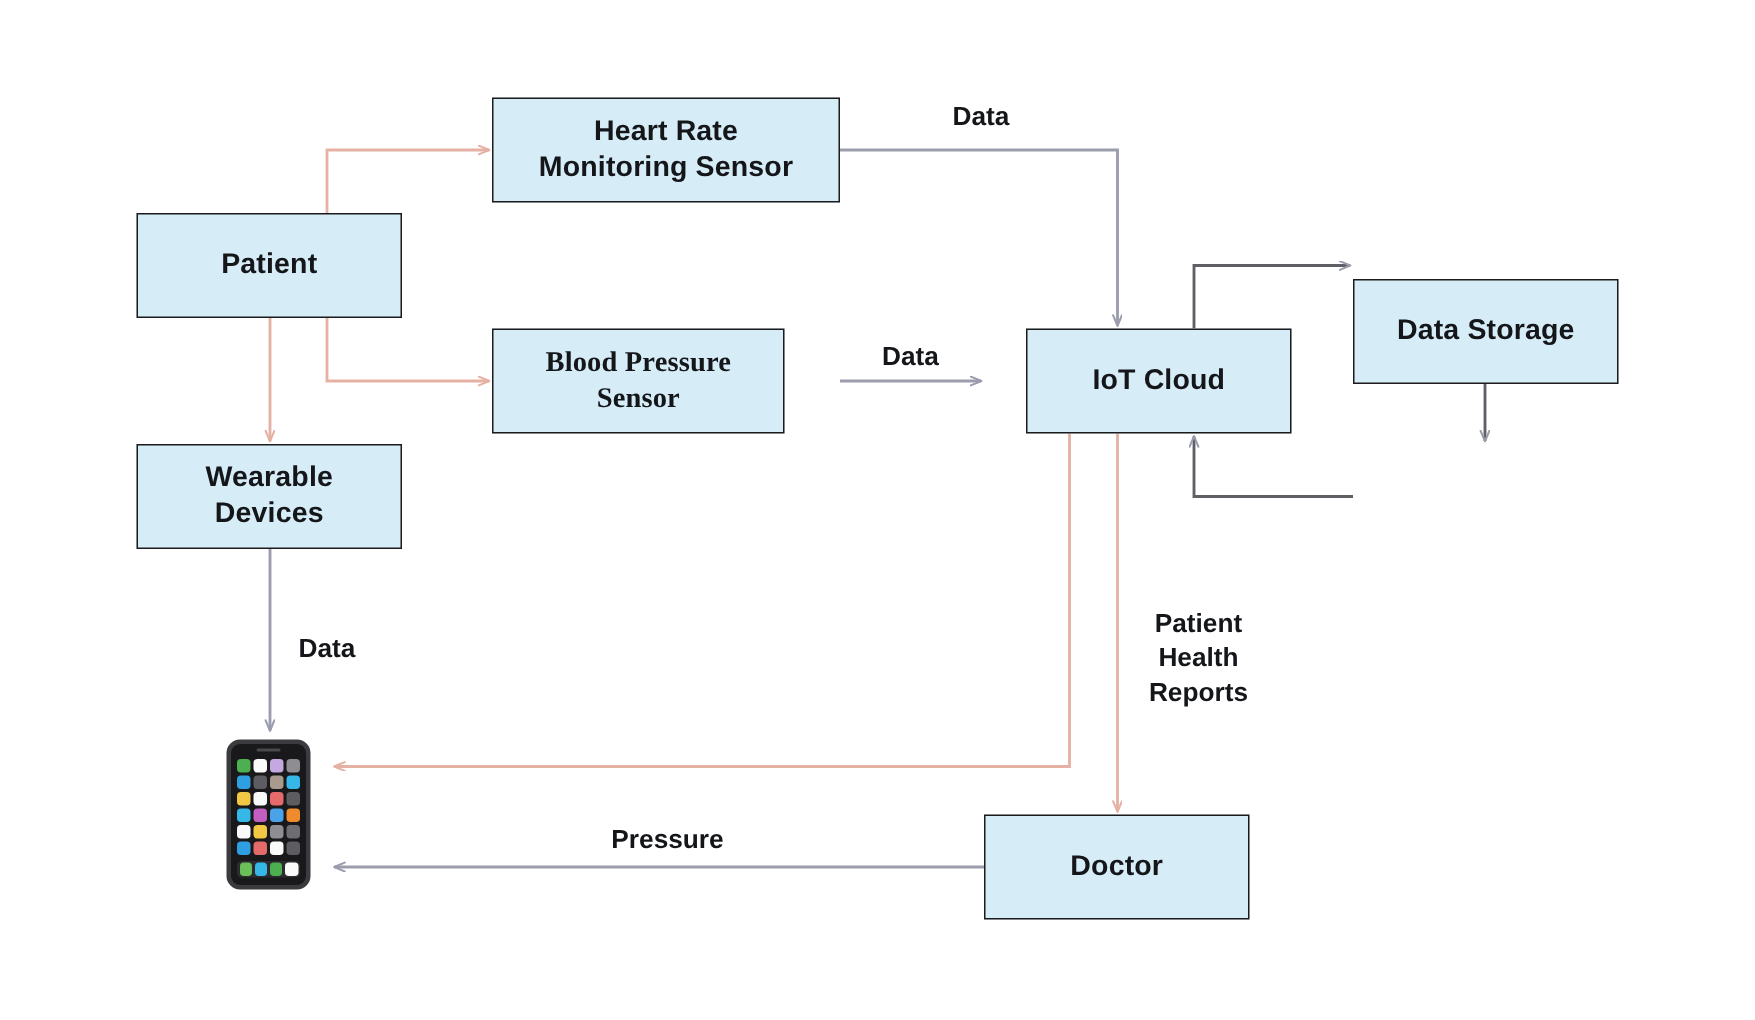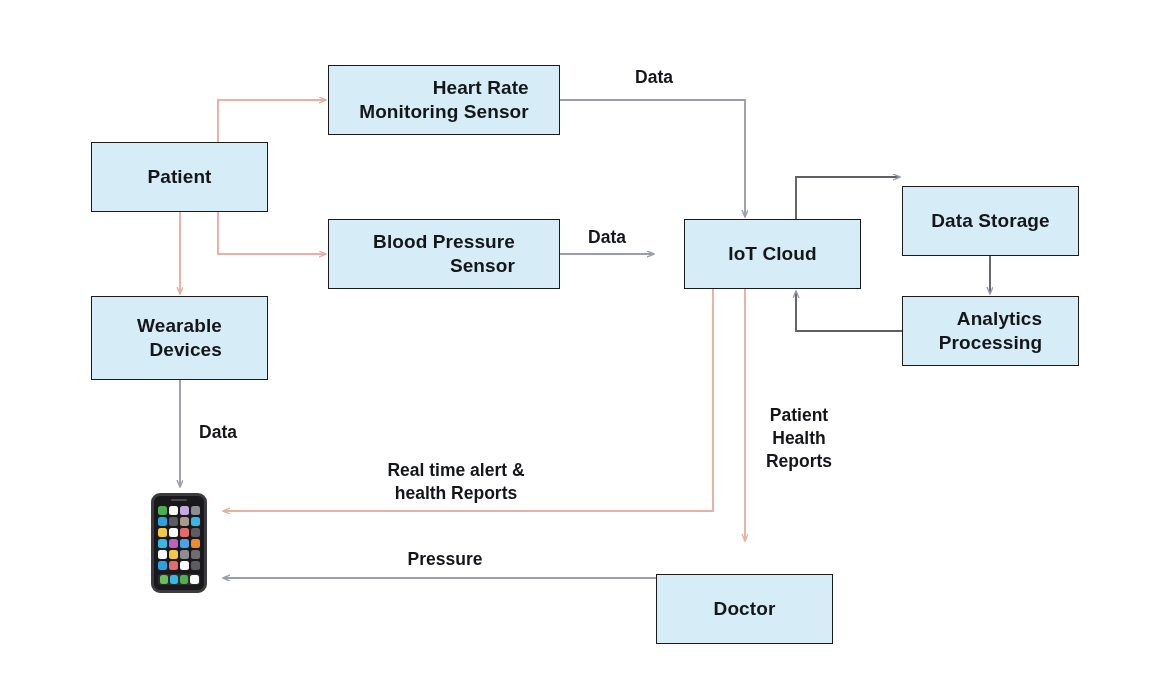--- a/index.html
+++ b/index.html
@@ -26,21 +26,21 @@
     pointer-events: none;
   }
   .node {
     position: absolute;
     box-sizing: border-box;
     background: #d6ecf7;
     border: 1.6px solid #1b1b1b;
     display: flex;
     align-items: center;
     justify-content: center;
-    text-align: right;
+    text-align: center;
     font-size: 19px;
     font-weight: 700;
     color: #14161a;
     line-height: 1.28;
     letter-spacing: 0.1px;
     padding: 2px 6px;
     white-space: pre-line;
   }
   .edge-label {
     position: absolute;
@@ -139,47 +139,43 @@
 
       <path stroke="#9b9dad" marker-end="url(#ah-gray)" d="M 656,578 L 223,578"></path>
     </g>
   </svg>
 
   <div class="node" style="left:91px; top:142px; width:177px; height:70px;">Patient</div>
 
   <div class="node" style="left:328px; top:65px; width:232px; height:70px;">Heart Rate
 Monitoring Sensor</div>
 
-  <div class="node" style="left:328px; top:219px; width:232px; height:70px;">Blood Pressure
+  <div class="node" style="left:328px; top:219px; width:195px; height:70px;font-family:Liberation Serif, serif;">Blood Pressure
 Sensor</div>
 
-  <div class="node" style="left:91px; top:296px; width:177px; height:84px;">Wearable
+  <div class="node" style="left:91px; top:296px; width:177px; height:70px;">Wearable
 Devices</div>
 
   <div class="node" style="left:684px; top:219px; width:177px; height:70px;">IoT Cloud</div>
 
   <div class="node" style="left:902px; top:142px; width:177px; height:70px;margin-top:44px;">Data Storage</div>
 
-  <div class="node" style="left:902px; top:296px; width:177px; height:70px;">Analytics
-Processing</div>
-
-  <div class="node" style="left:656px; top:543px; width:177px; height:70px;margin-top:31px;">Doctor</div>
+
+  <div class="node" style="left:656px; top:543px; width:177px; height:70px;">Doctor</div>
 
   <div class="edge-label" style="left:654px; top:66px;">Data</div>
 
   <div class="edge-label" style="left:607px; top:226px;">Data</div>
 
   <div class="edge-label" style="left:218px; top:421px;">Data</div>
 
   <div class="edge-label" style="left:799px; top:404px;">Patient
 Health
 Reports</div>
 
-  <div class="edge-label" style="left:456px; top:459px;">Real time alert &amp;
-health Reports</div>
 
   <div class="edge-label" style="left:445px; top:548px;">Pressure</div>
 
   <div id="phone">
     <div class="notch"></div>
     <div class="app-grid">
         <div class="app" style="background: rgb(76, 175, 80);"></div>
         <div class="app" style="background: rgb(250, 250, 250);"></div>
         <div class="app" style="background: rgb(198, 168, 224);"></div>
         <div class="app" style="background: rgb(141, 141, 146);"></div>

